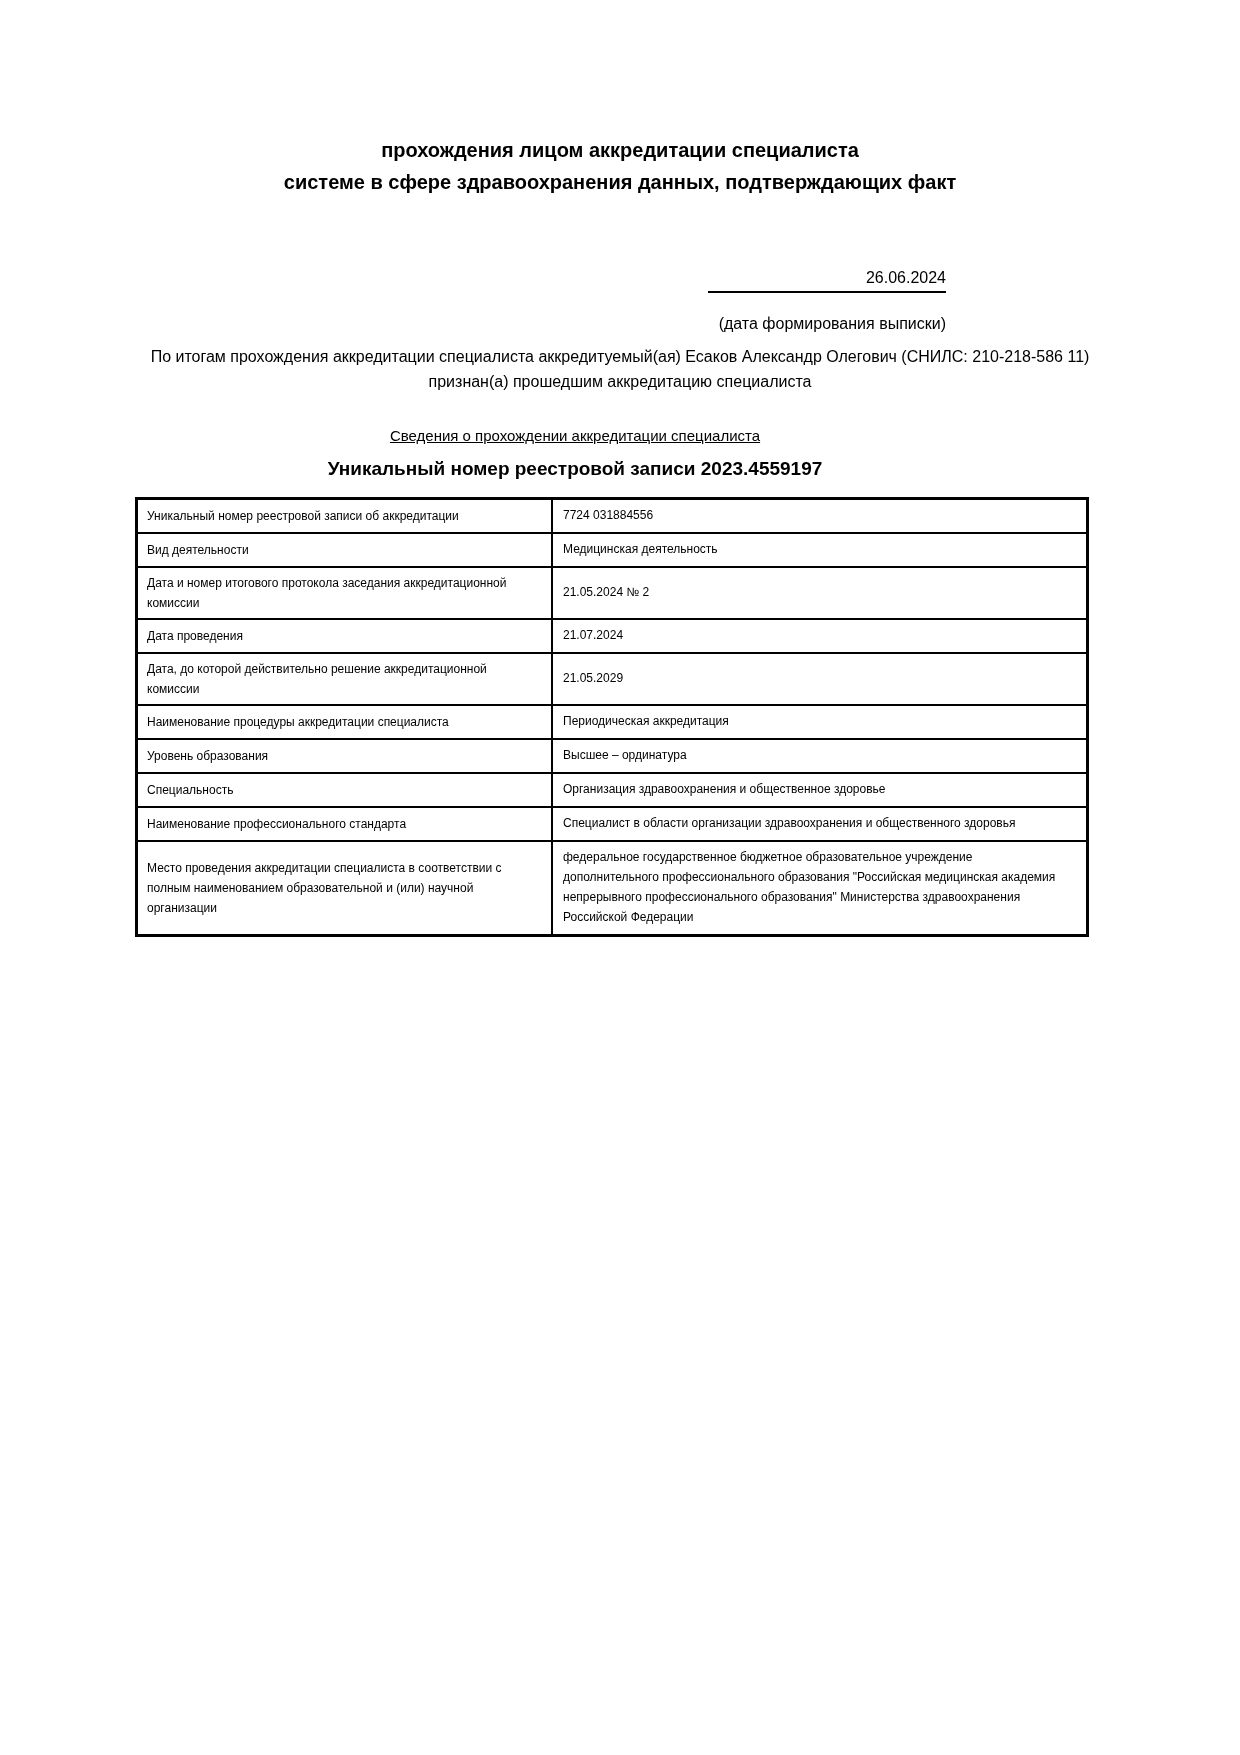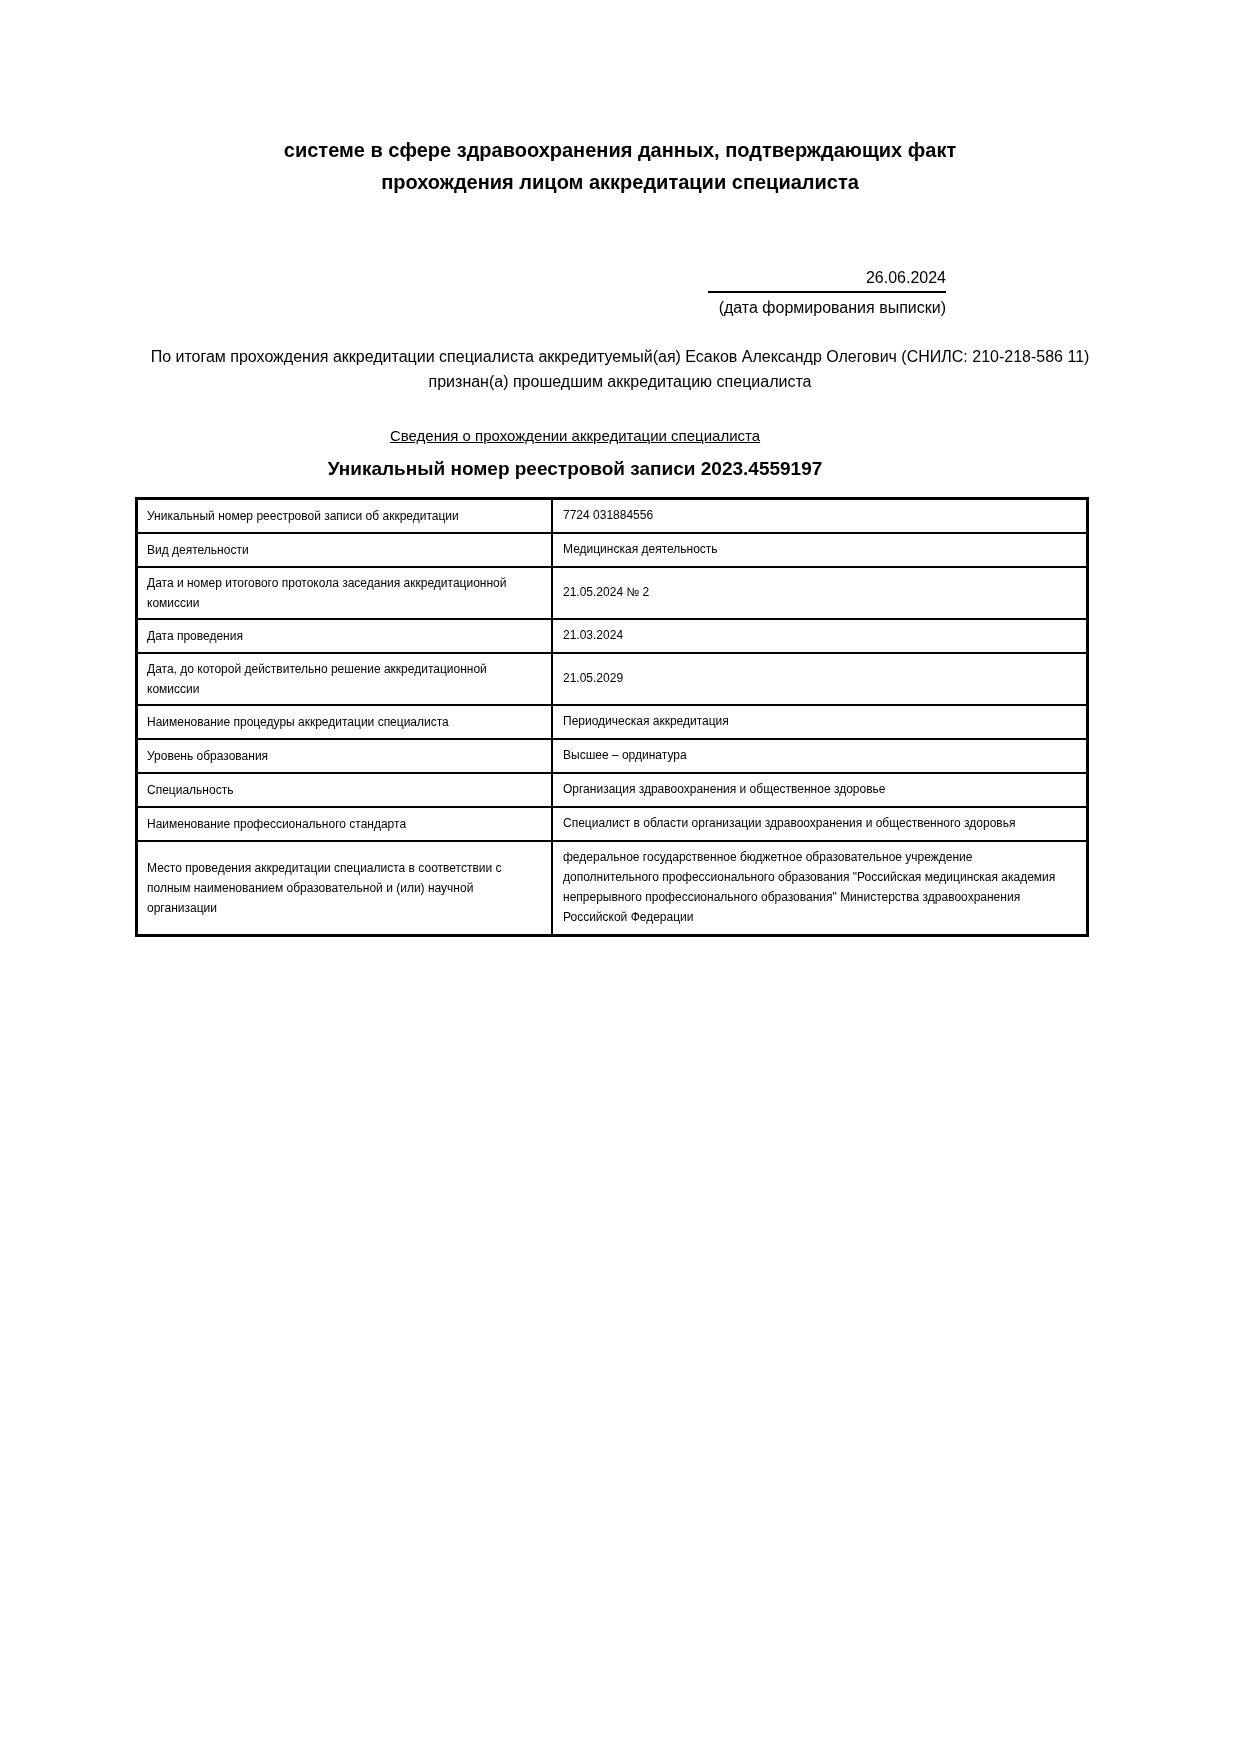--- a/index.html
+++ b/index.html
@@ -39,21 +39,21 @@
     font-size: 16px;
     line-height: 20px;
   }
   .date-value {
     display: block;
     padding-bottom: 3px;
     border-bottom: 2px solid #000000;
   }
   .date-caption {
     display: block;
-    padding-top: 5px;
+    padding-top: 21px;
   }
 
   
   .intro {
     position: absolute;
     top: 344px;
     left: 60px;
     width: 1120px;
     text-align: center;
     font-size: 16px;
@@ -109,22 +109,22 @@
   .acc-table td.cell-value {
     padding: 5px 24px 7px 10px;
   }
 </style>
 </head>
 <body>
 
 <div class="page">
 
   <div class="doc-title">
+    <div>прохождения лицом аккредитации специалиста</div>
     <div>системе в сфере здравоохранения данных, подтверждающих факт</div>
-    <div>прохождения лицом аккредитации специалиста</div>
   </div>
 
   <div class="date-block">
     <span class="date-value">26.06.2024</span>
     <span class="date-caption">(дата формирования выписки)</span>
   </div>
 
   <div class="intro">
     <div>По итогам прохождения аккредитации специалиста аккредитуемый(ая) Есаков Александр Олегович (СНИЛС: 210-218-586 11)</div>
     <div>признан(а) прошедшим аккредитацию специалиста</div>
@@ -145,21 +145,21 @@
       <tr>
         <td class="cell-label">Вид деятельности</td>
         <td class="cell-value">Медицинская деятельность</td>
       </tr>
       <tr>
         <td class="cell-label">Дата и номер итогового протокола заседания аккредитационной комиссии</td>
         <td class="cell-value">21.05.2024 № 2</td>
       </tr>
       <tr>
         <td class="cell-label">Дата проведения</td>
-        <td class="cell-value">21.03.2024</td>
+        <td class="cell-value">21.07.2024</td>
       </tr>
       <tr>
         <td class="cell-label">Дата, до которой действительно решение аккредитационной комиссии</td>
         <td class="cell-value">21.05.2029</td>
       </tr>
       <tr>
         <td class="cell-label">Наименование процедуры аккредитации специалиста</td>
         <td class="cell-value">Периодическая аккредитация</td>
       </tr>
       <tr>

